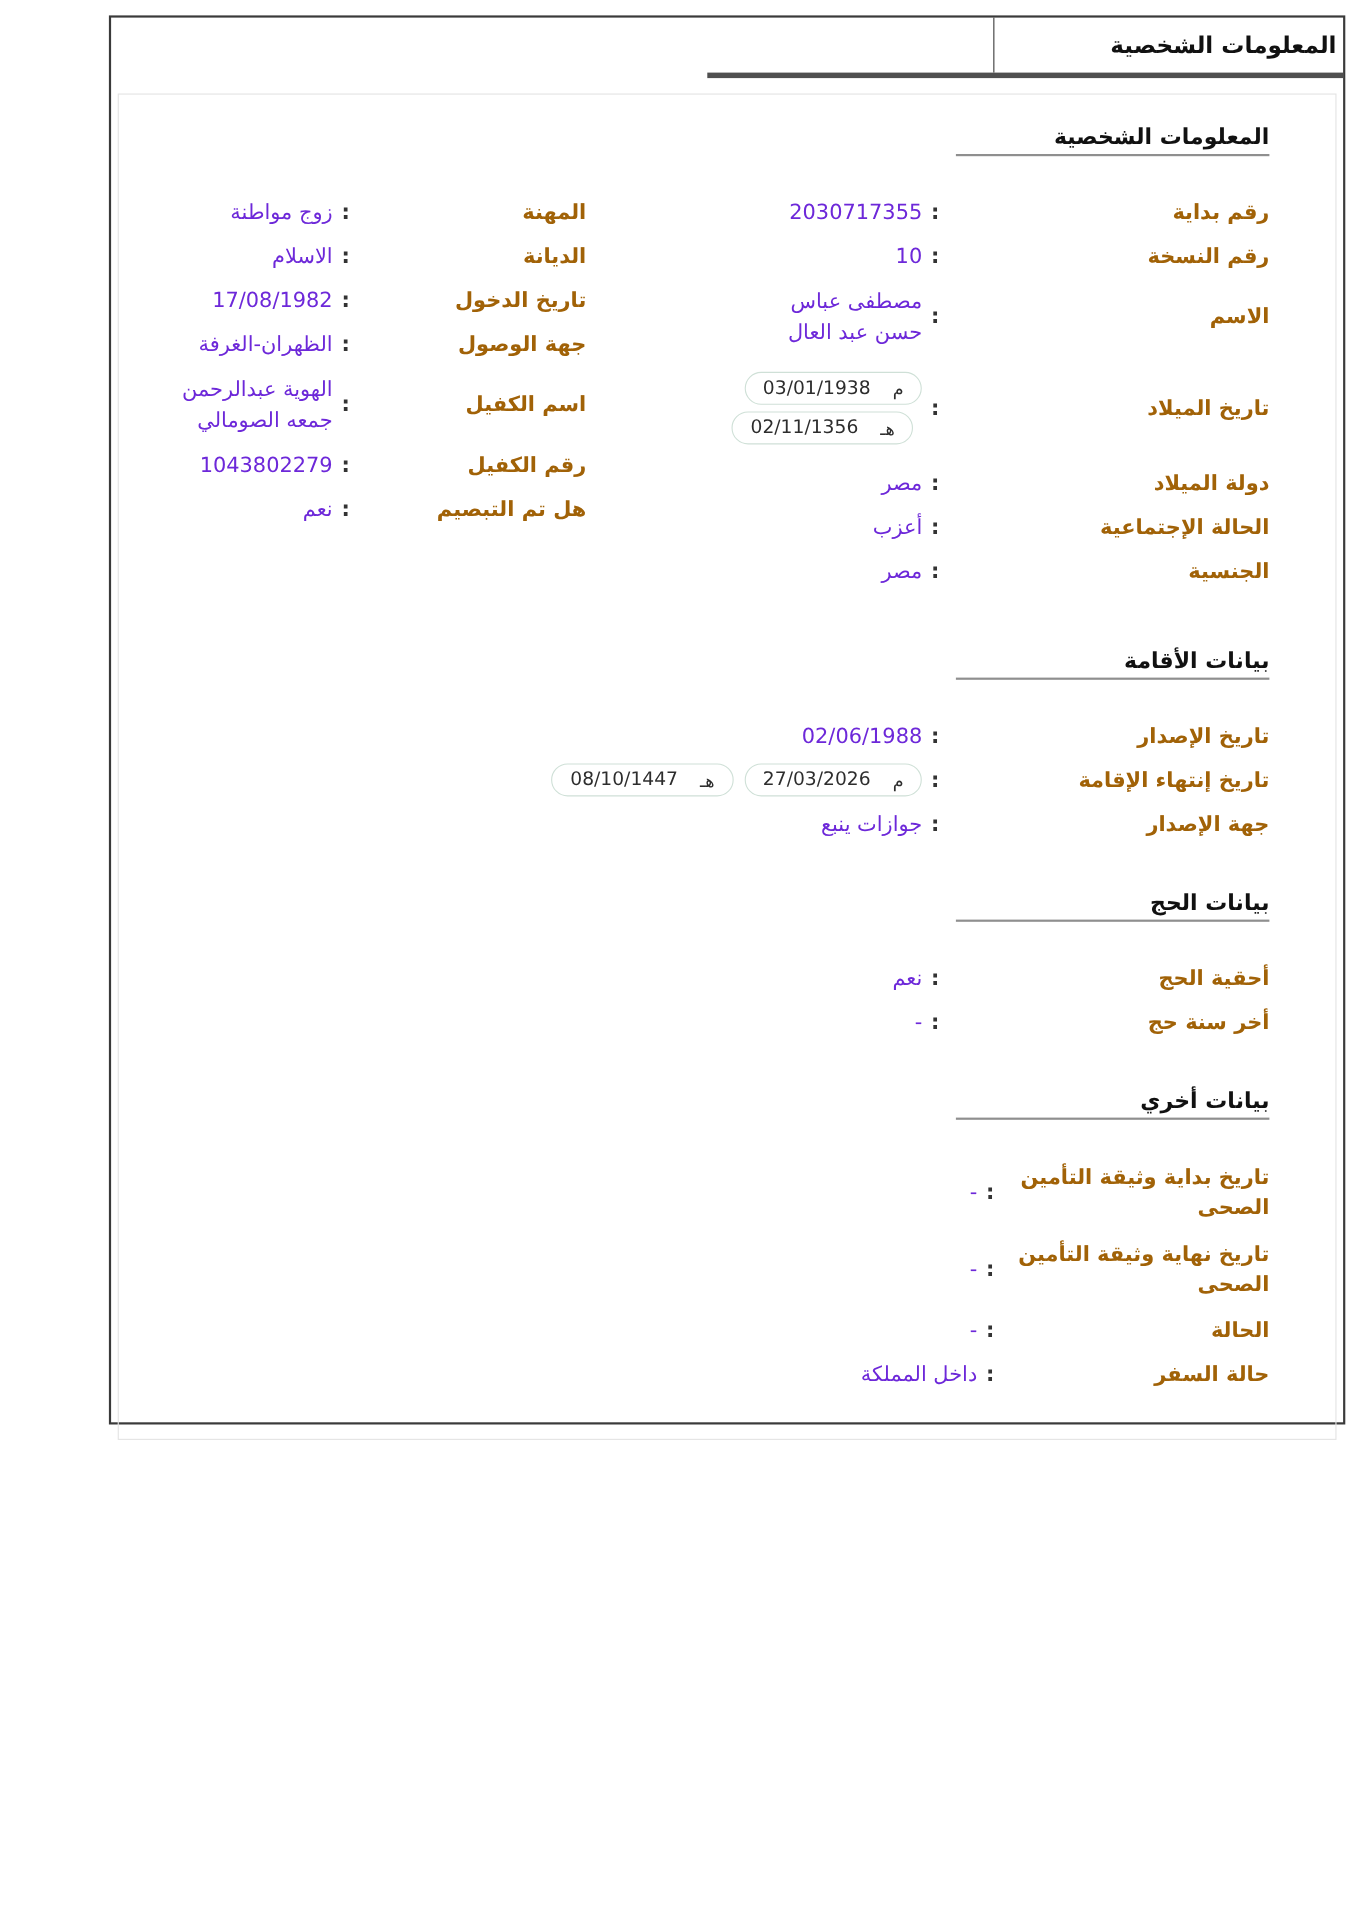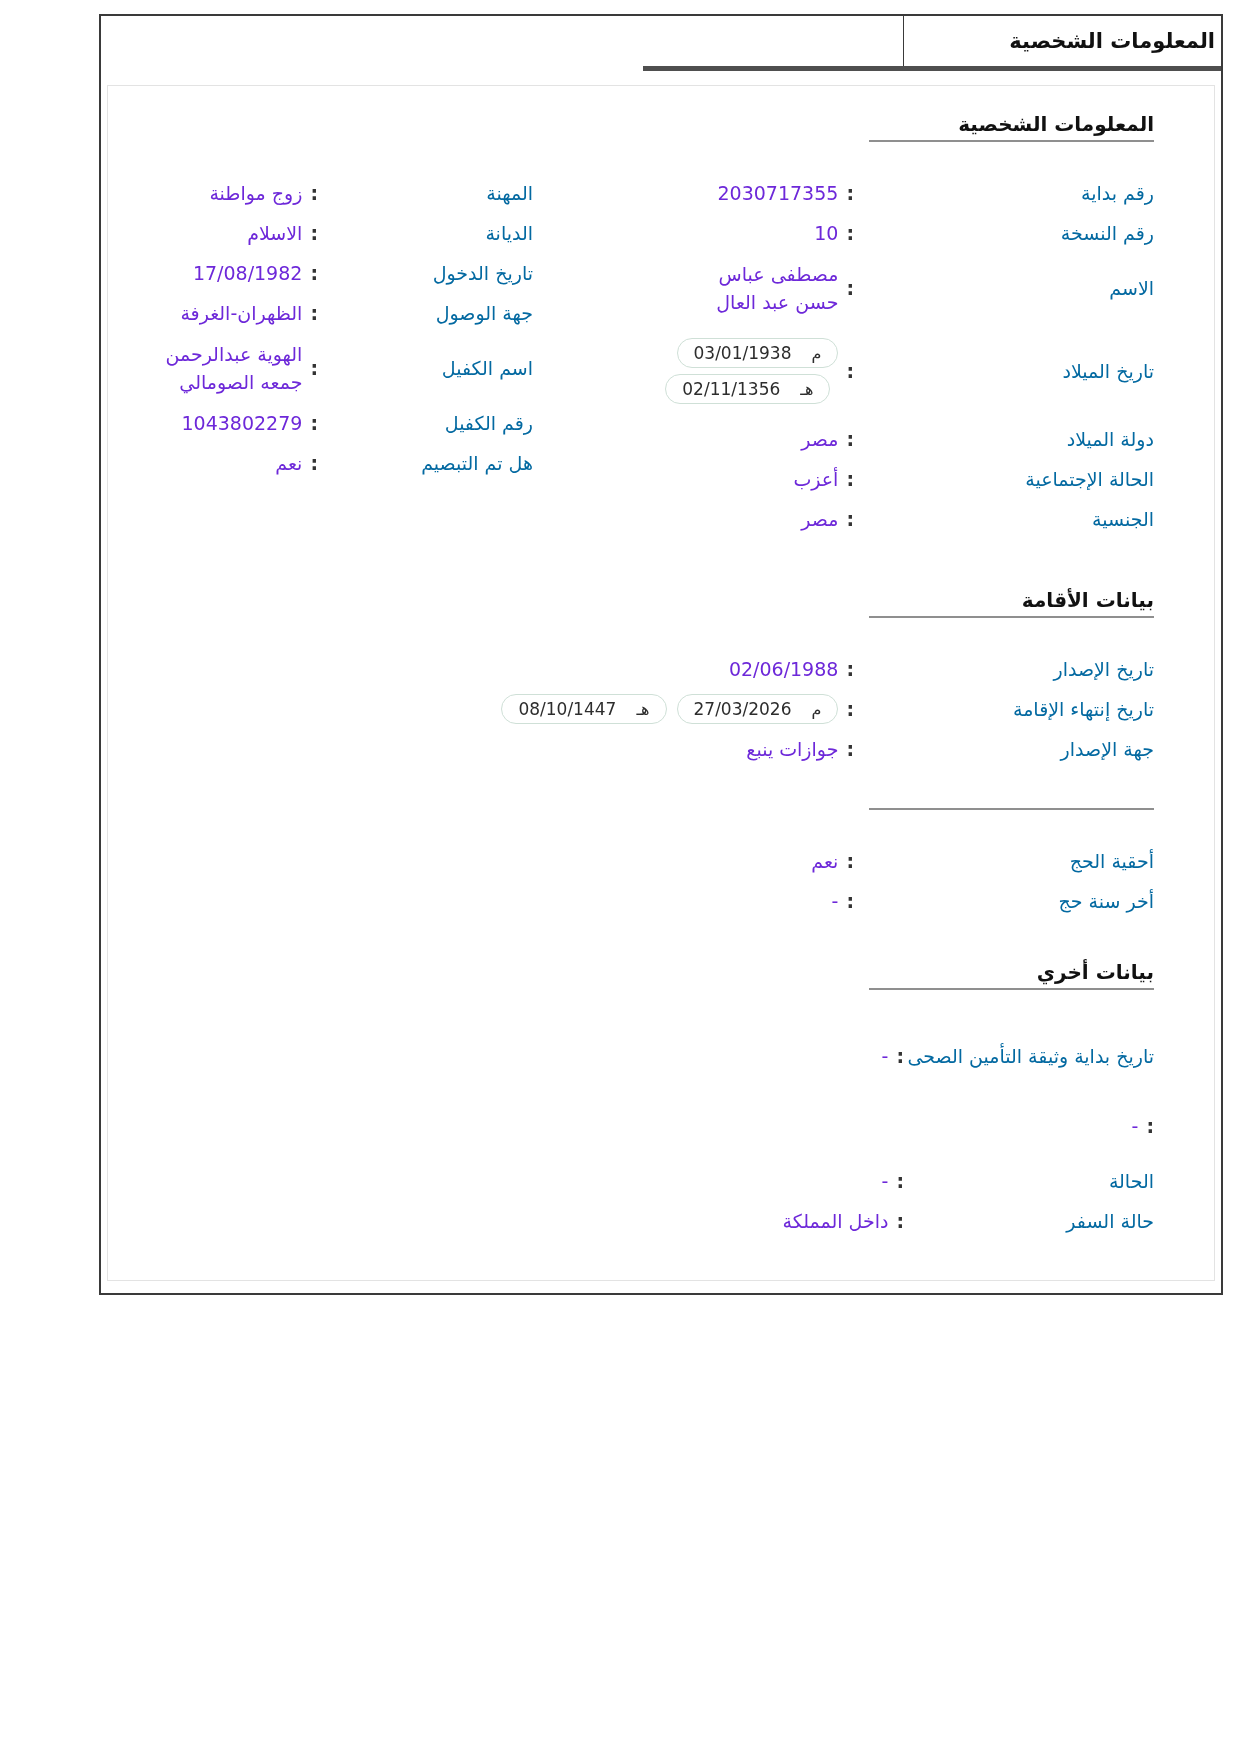--- a/index.html
+++ b/index.html
@@ -27,21 +27,21 @@
   .sec-heading{font-size:20px;font-weight:bold;color:#111;margin:0 0 4px 0;}
   .sec-underline{width:285px;height:2px;background:#8f8f8f;margin:0 0 36px 0;}
   .sec{margin-top:44px;}
   .sec:first-child{margin-top:0;}
   
   .cols{display:flex;gap:46px;align-items:flex-start;}
   .col-right{width:575px;flex:none;}
   .col-left{flex:1;}
   
   .frow{display:flex;align-items:center;min-height:30px;margin-bottom:10px;font-size:19px;}
-  .frow .lbl{font-weight:normal;color:#0369a1;flex:none;line-height:28px;text-align:right;}
+  .frow .lbl{font-weight:bold;color:#a16207;flex:none;line-height:28px;text-align:right;}
   .col-right .lbl, .w300{width:300px;}
   .col-left .lbl{width:215px;}
   .lbl-other{width:250px;}
   .colon{flex:none;font-weight:bold;color:#333;margin-left:8px;}
   .val{color:#6d28d9;line-height:28px;}
   .col-right .val{max-width:145px;}
   .col-left .val{max-width:175px;}
   .num{direction:ltr;unicode-bidi:embed;}
   
   .pill{
@@ -203,20 +203,21 @@
       </div>
 
       <div class="frow">
         <span class="lbl w300">جهة الإصدار</span>
         <span class="colon">:</span>
         <span class="val">جوازات ينبع</span>
       </div>
     </div>
 
     <div class="sec">
+      <div class="sec-heading">بيانات الحج</div>
       <div class="sec-underline"></div>
 
       <div class="frow">
         <span class="lbl w300">أحقية الحج</span>
         <span class="colon">:</span>
         <span class="val">نعم</span>
       </div>
 
       <div class="frow">
         <span class="lbl w300">أخر سنة حج</span>
@@ -229,20 +230,21 @@
       <div class="sec-heading">بيانات أخري</div>
       <div class="sec-underline"></div>
 
       <div class="frow tall">
         <span class="lbl lbl-other">تاريخ بداية وثيقة التأمين الصحى</span>
         <span class="colon">:</span>
         <span class="val">-</span>
       </div>
 
       <div class="frow tall">
+        <span class="lbl lbl-other">تاريخ نهاية وثيقة التأمين الصحى</span>
         <span class="colon">:</span>
         <span class="val">-</span>
       </div>
 
       <div class="frow">
         <span class="lbl lbl-other">الحالة</span>
         <span class="colon">:</span>
         <span class="val">-</span>
       </div>
 

